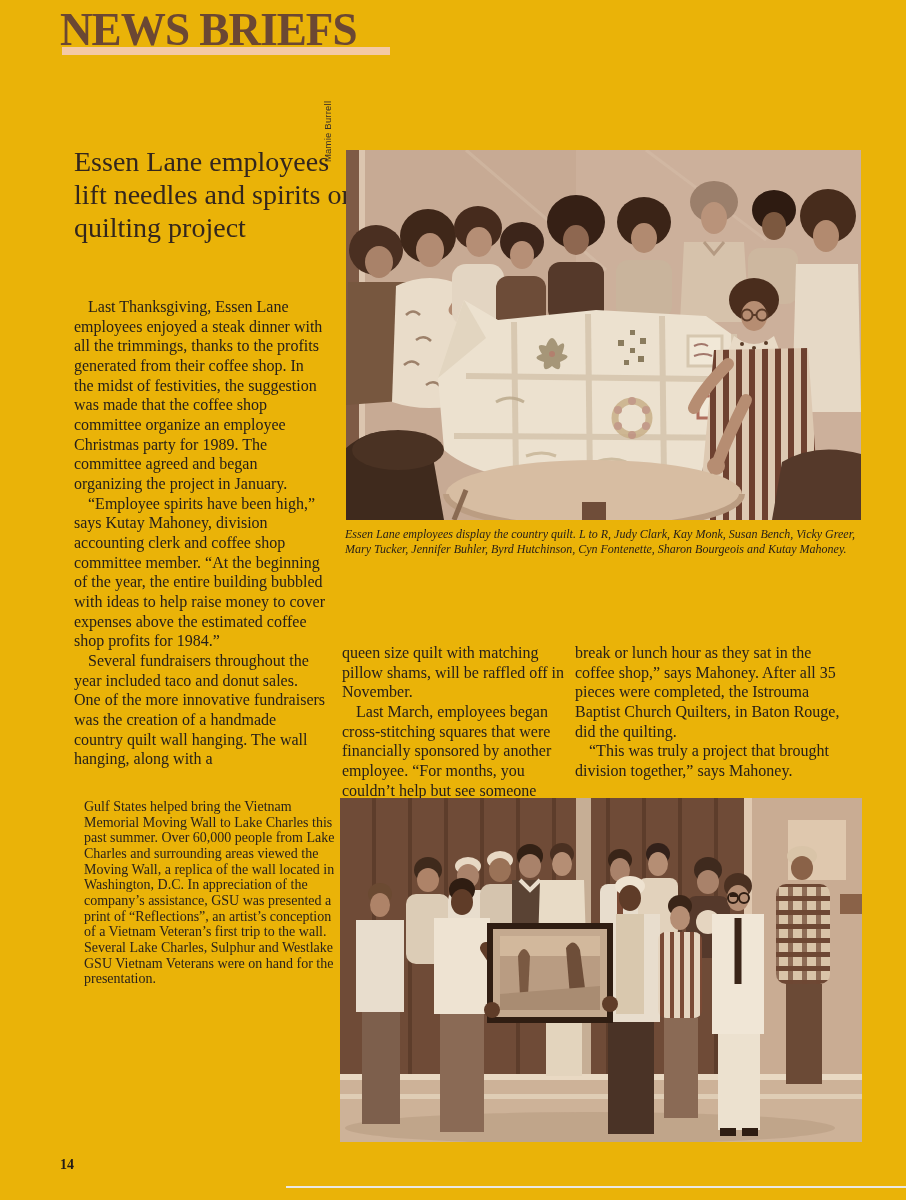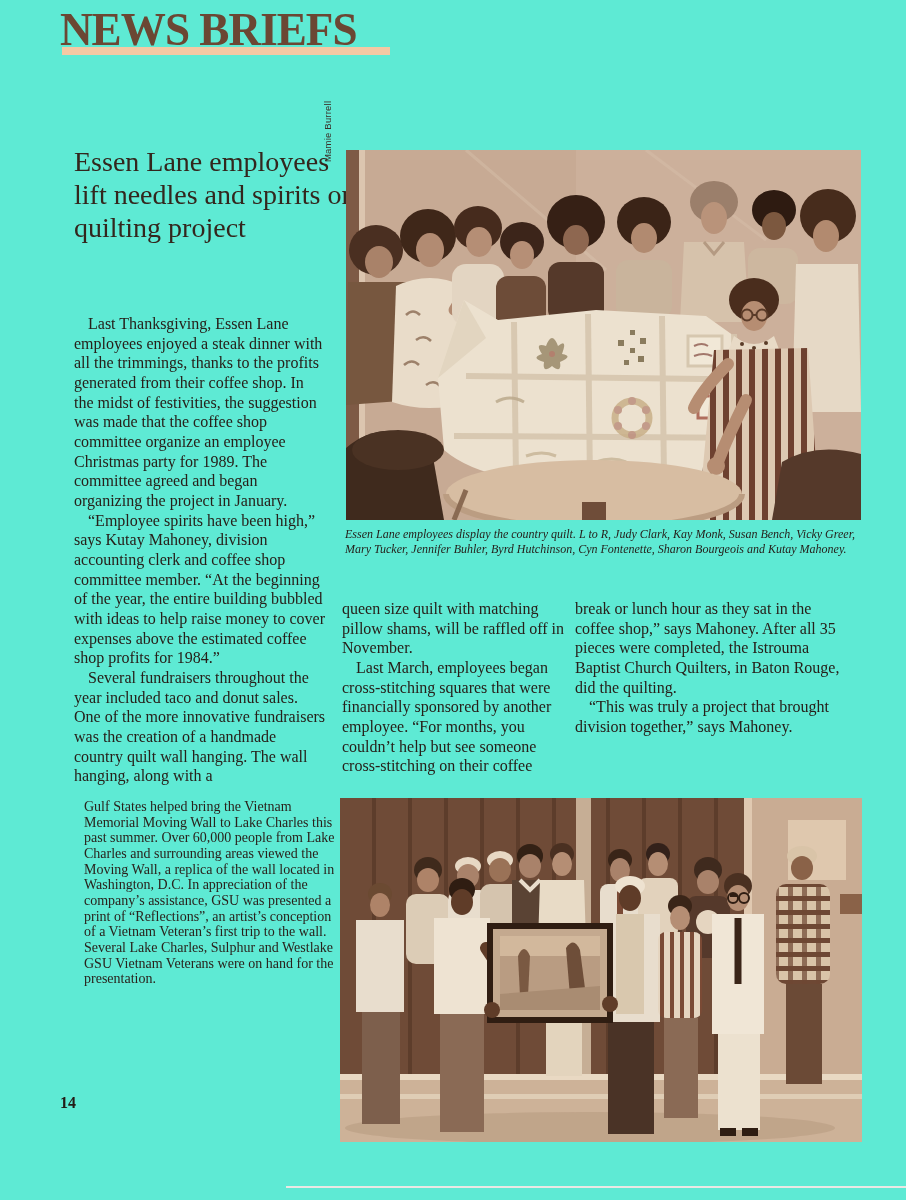--- a/index.html
+++ b/index.html
@@ -1,17 +1,17 @@
 <!DOCTYPE html>
 <html><head>
 <meta charset="utf-8">
 <style>
   html,body{margin:0;padding:0;background:#fcfbf8;}
   .page{
-    position:relative;width:906px;height:1200px;background:#5eead4;
+    position:relative;width:906px;height:1200px;background:#eab308;
     font-family:"Liberation Serif",serif;color:#241c17;overflow:hidden;
   }
   .masthead{
     position:absolute;left:60px;top:2px;width:340px;height:44px;
     font-family:"Liberation Serif",serif;font-weight:bold;font-size:47px;
     letter-spacing:-1px;color:#6b4733;transform:scaleX(.96);transform-origin:left top;
     white-space:nowrap;
   }
   .masthead-bar{
     position:absolute;left:62px;top:47px;width:328px;height:8px;background:#f4c9a4;
@@ -23,38 +23,38 @@
   .photo-credit{
     position:absolute;left:322px;top:148px;width:14px;height:78px;
   }
   .photo-credit span{
     display:block;transform:rotate(-90deg) translateX(-100%);transform-origin:left top;
     font-family:"Liberation Sans",sans-serif;font-size:9.5px;color:#3a2f28;
     white-space:nowrap;letter-spacing:.2px;
   }
   .bodycol{position:absolute;font-size:16px;line-height:1.23;color:#27201a;}
   .bodycol p{margin:0;text-indent:14px;}
-  .bodycol p.cont{text-indent:0;}
-  #col1{left:74px;top:297px;width:252px;margin-top:17px;}
+  .bodycol p.cont{text-indent:0;margin-top:44px;}
+  #col1{left:74px;top:297px;width:252px;}
   #col2{left:342px;top:599px;width:228px;}
   #col3{left:575px;top:599px;width:270px;}
   .photo-frame{position:absolute;overflow:hidden;background:#c7aa94;}
   #photo1{left:346px;top:150px;width:515px;height:370px;}
   #photo2{left:340px;top:798px;width:522px;height:344px;}
   .photo-frame svg{display:block;width:100%;height:100%;}
   .caption{
     position:absolute;left:345px;top:527px;width:517px;
     font-style:italic;font-size:12px;line-height:1.27;color:#241d18;
   }
   .side-note{
     position:absolute;left:84px;top:799px;width:252px;
     font-size:14px;line-height:1.12;color:#2a221c;
   }
   .page-number{
-    position:absolute;left:60px;top:1094px;font-size:16px;font-weight:bold;color:#241c17;
+    position:absolute;left:60px;top:1157px;font-size:14px;font-weight:bold;color:#241c17;
   }
   .scan-line{
     position:absolute;left:286px;top:1186px;width:620px;height:2px;background:#eae8e4;
   }
 </style>
 </head>
 <body>
 
 <div class="page">
 

